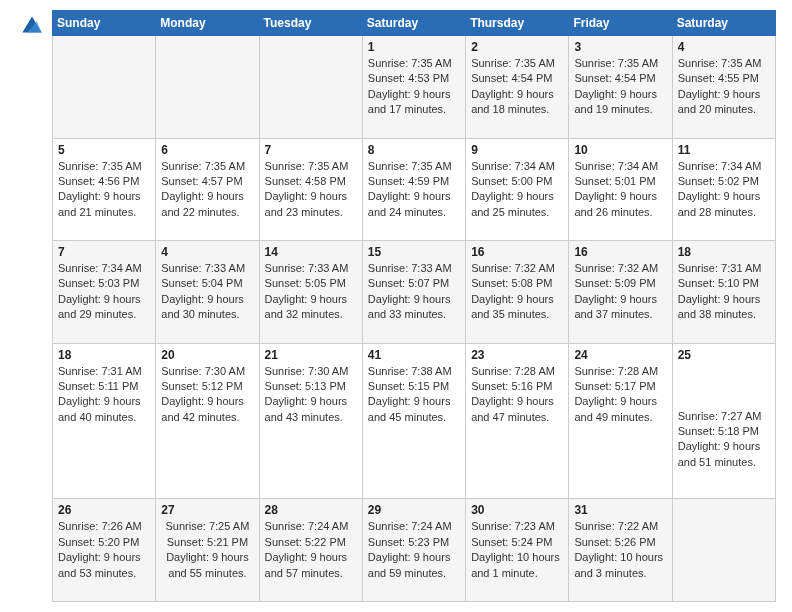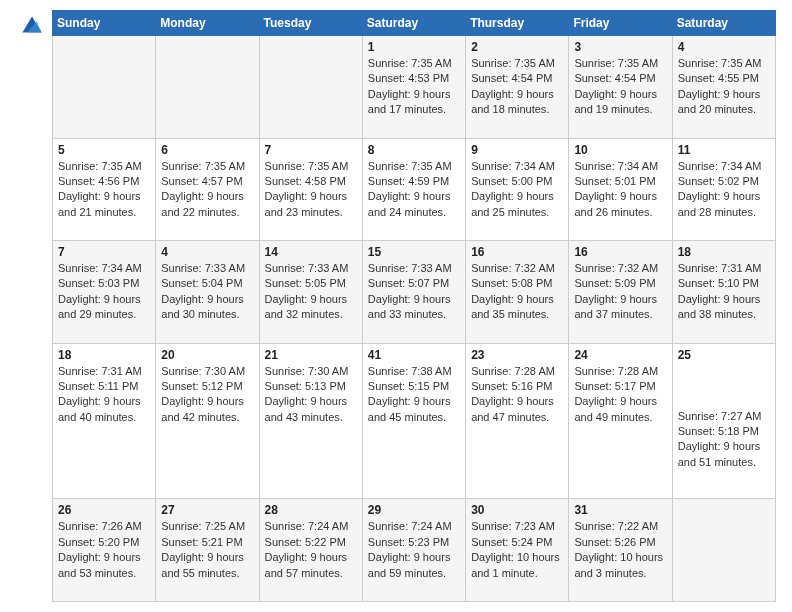--- a/index.html
+++ b/index.html
@@ -329,21 +329,21 @@
         <tr>
           <td>
             <span class="day-num">26</span>
             <div class="day-info" style="white-space: pre-line;">Sunrise: 7:26 AM
 Sunset: 5:20 PM
 Daylight: 9 hours
 and 53 minutes.</div>
           </td>
           <td>
             <span class="day-num">27</span>
-            <div class="day-info" style="white-space: pre-line;">Sunrise: 7:25 AM
+            <div class="day-info" style="white-space: pre-line; text-align: center;">Sunrise: 7:25 AM
 Sunset: 5:21 PM
 Daylight: 9 hours
 and 55 minutes.</div>
           </td>
           <td>
             <span class="day-num">28</span>
             <div class="day-info" style="white-space: pre-line;">Sunrise: 7:24 AM
 Sunset: 5:22 PM
 Daylight: 9 hours
 and 57 minutes.</div>

